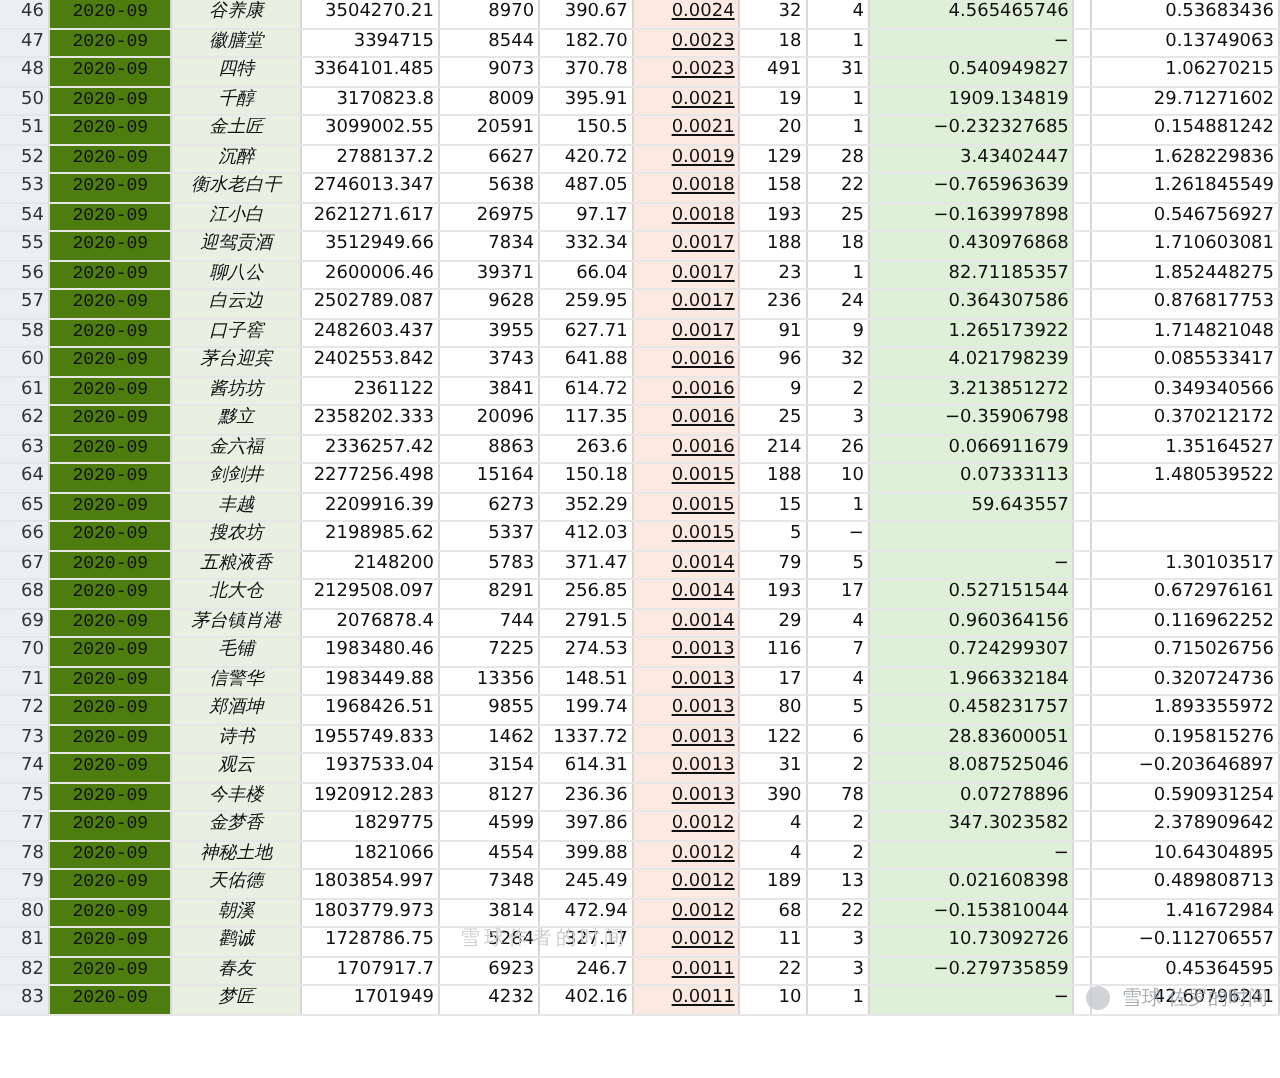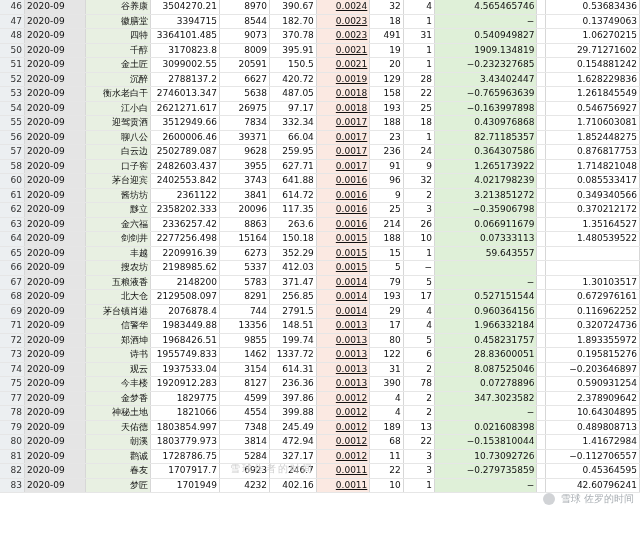--- a/index.html
+++ b/index.html
@@ -42,27 +42,30 @@
   
   td.rowhead{
     background:#eceff1;
     color:#333;
     text-align:right;
     padding-right:3px;
     border-right:1px solid #c4c9cc;
     font-size:9px;
   }
   td.date{
-    background:#e5e5e5;
+    background:#4d7c0f;
+    text-align:center;
     color:#111;
+    font-family:Liberation Mono, monospace;
   }
   td.name{
     background:#e8f0e2;
-    text-align:right;
+    text-align:center;
     padding-left:3px;
+    font-style:italic;
   }
   td.num{
     background:#ffffff;
     text-align:right;
     padding-right:3px;
   }
   td.numA{
     background:#fbe9e2;
     text-align:right;
     padding-right:3px;
@@ -432,20 +435,34 @@
           <td class="num">744</td>
           <td class="num">2791.5</td>
           <td class="numA">0.0014</td>
           <td class="num">29</td>
           <td class="num">4</td>
           <td class="greenband">0.960364156</td>
           <td class="tiny"></td>
           <td class="last">0.116962252</td>
         </tr>
         <tr>
+          <td class="rowhead">70</td>
+          <td class="date">2020-09</td>
+          <td class="name">毛铺</td>
+          <td class="num">1983480.46</td>
+          <td class="num">7225</td>
+          <td class="num">274.53</td>
+          <td class="numA">0.0013</td>
+          <td class="num">116</td>
+          <td class="num">7</td>
+          <td class="greenband">0.724299307</td>
+          <td class="tiny"></td>
+          <td class="last">0.715026756</td>
+        </tr>
+        <tr>
           <td class="rowhead">71</td>
           <td class="date">2020-09</td>
           <td class="name">信警华</td>
           <td class="num">1983449.88</td>
           <td class="num">13356</td>
           <td class="num">148.51</td>
           <td class="numA">0.0013</td>
           <td class="num">17</td>
           <td class="num">4</td>
           <td class="greenband">1.966332184</td>

